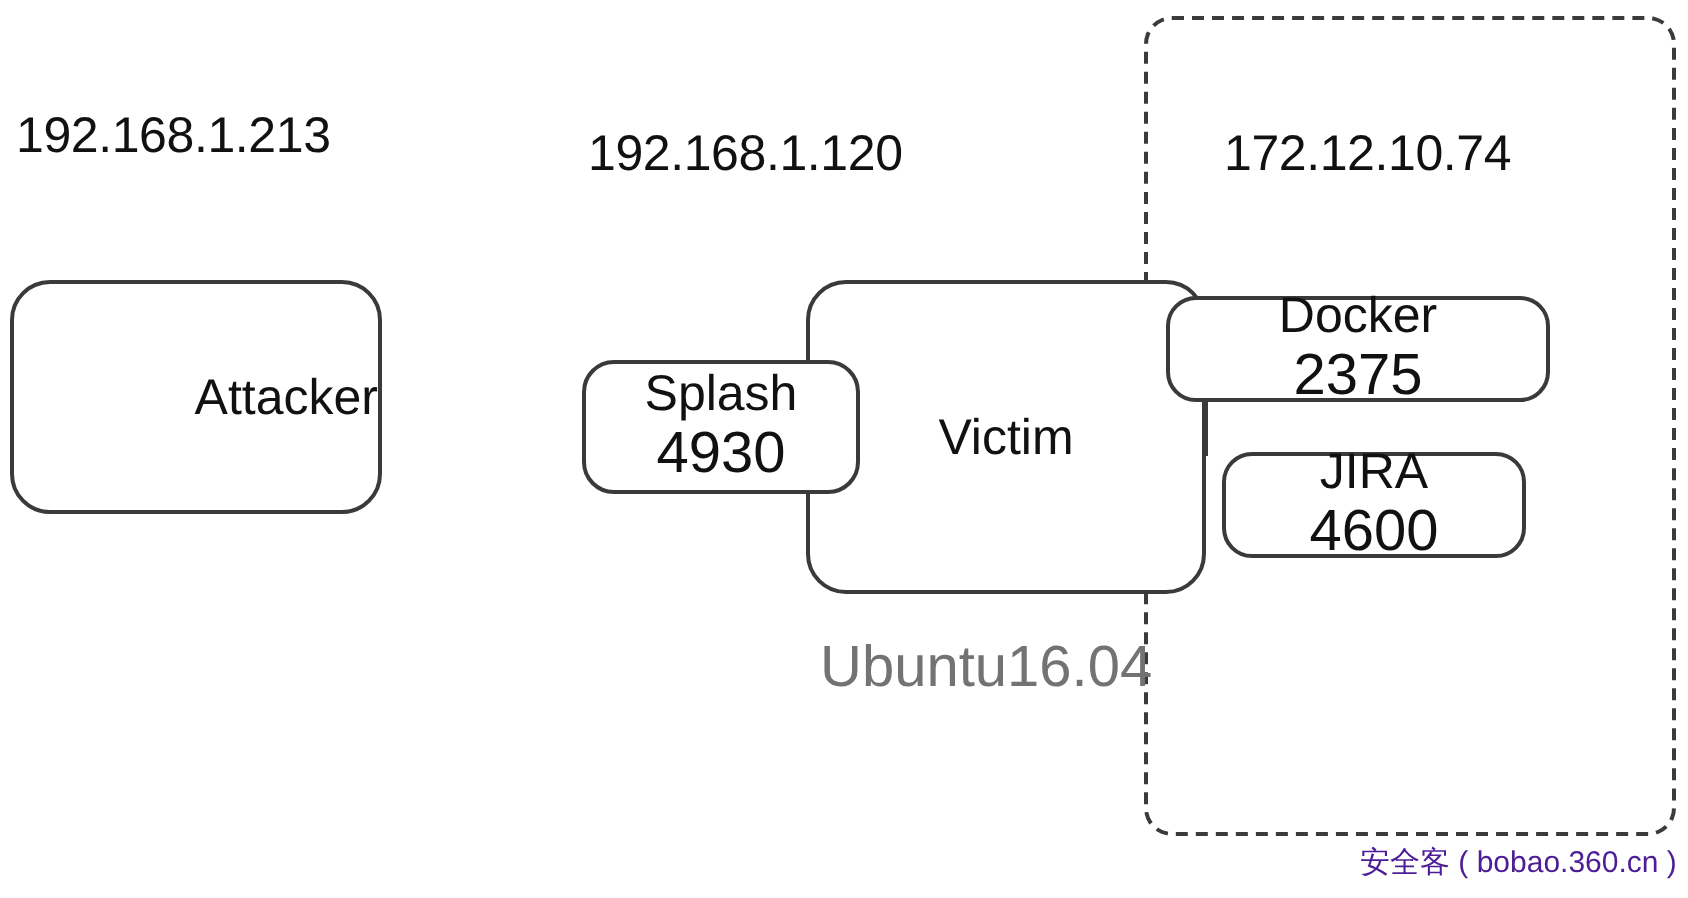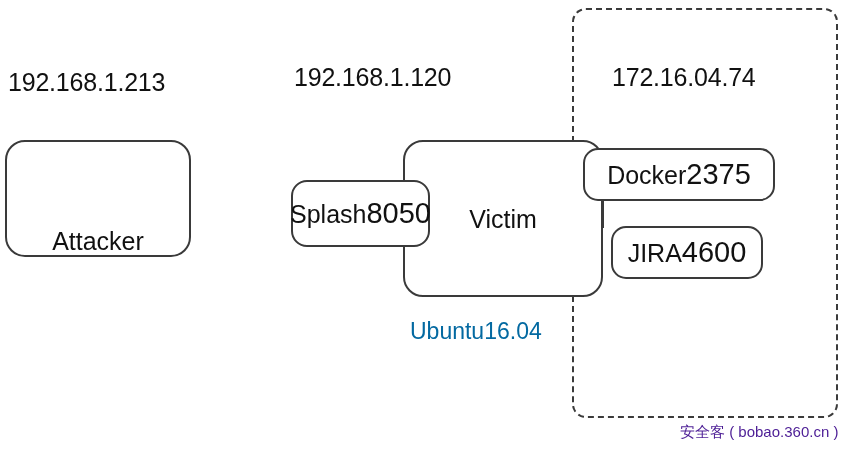--- a/index.html
+++ b/index.html
@@ -40,20 +40,21 @@
   }
 
   
   .node {
     position: absolute;
     box-sizing: border-box;
     border: 2.5px solid #3a3a3a;
     background: #ffffff;
     border-radius: 18px;
     display: flex;
+    flex-direction: column;
     align-items: center;
     justify-content: center;
     color: #111111;
     text-align: center;
   }
   .node .node-title {
     font-size: 25px;
     line-height: 1.12;
     white-space: nowrap;
   }
@@ -105,59 +106,59 @@
   #connector-docker-jira {
     left: 601px;
     top: 198px;
     width: 3px;
     height: 30px;
   }
 
   
   .os-caption {
     position: absolute;
-    font-size: 23px;
+    font-size: 29px;
     line-height: 1;
-    color: #0369a1;
+    color: #737373;
     white-space: nowrap;
   }
 
   
   .watermark {
     position: absolute;
     font-size: 15px;
     line-height: 1;
     color: #4c1d95;
     white-space: nowrap;
   }
 </style>
 </head>
 <body>
 
 <div id="diagram-canvas">
 
   <div class="zone-dashed" style="left:572px; top:8px; width:266px; height:410px;"></div>
 
-  <div class="ip-label" style="left:8px; top:70px;">192.168.1.213</div>
+  <div class="ip-label" style="left:8px; top:56px;">192.168.1.213</div>
 
   <div class="ip-label" style="left:294px; top:65px;">192.168.1.120</div>
 
-  <div class="ip-label" style="left:612px; top:65px;">172.16.04.74</div>
+  <div class="ip-label" style="left:612px; top:65px;">172.12.10.74</div>
 
   <div class="node" id="node-attacker">
     <span class="node-title">Attacker</span>
   </div>
 
   <div class="node" id="node-victim">
     <span class="node-title">Victim</span>
   </div>
 
   <div class="node" id="node-splash">
     <span class="node-title">Splash</span>
-    <span class="node-port">8050</span>
+    <span class="node-port">4930</span>
   </div>
 
   <div class="connector-v" id="connector-docker-jira"></div>
 
   <div class="node" id="node-docker">
     <span class="node-title">Docker</span>
     <span class="node-port">2375</span>
   </div>
 
   <div class="node" id="node-jira">

